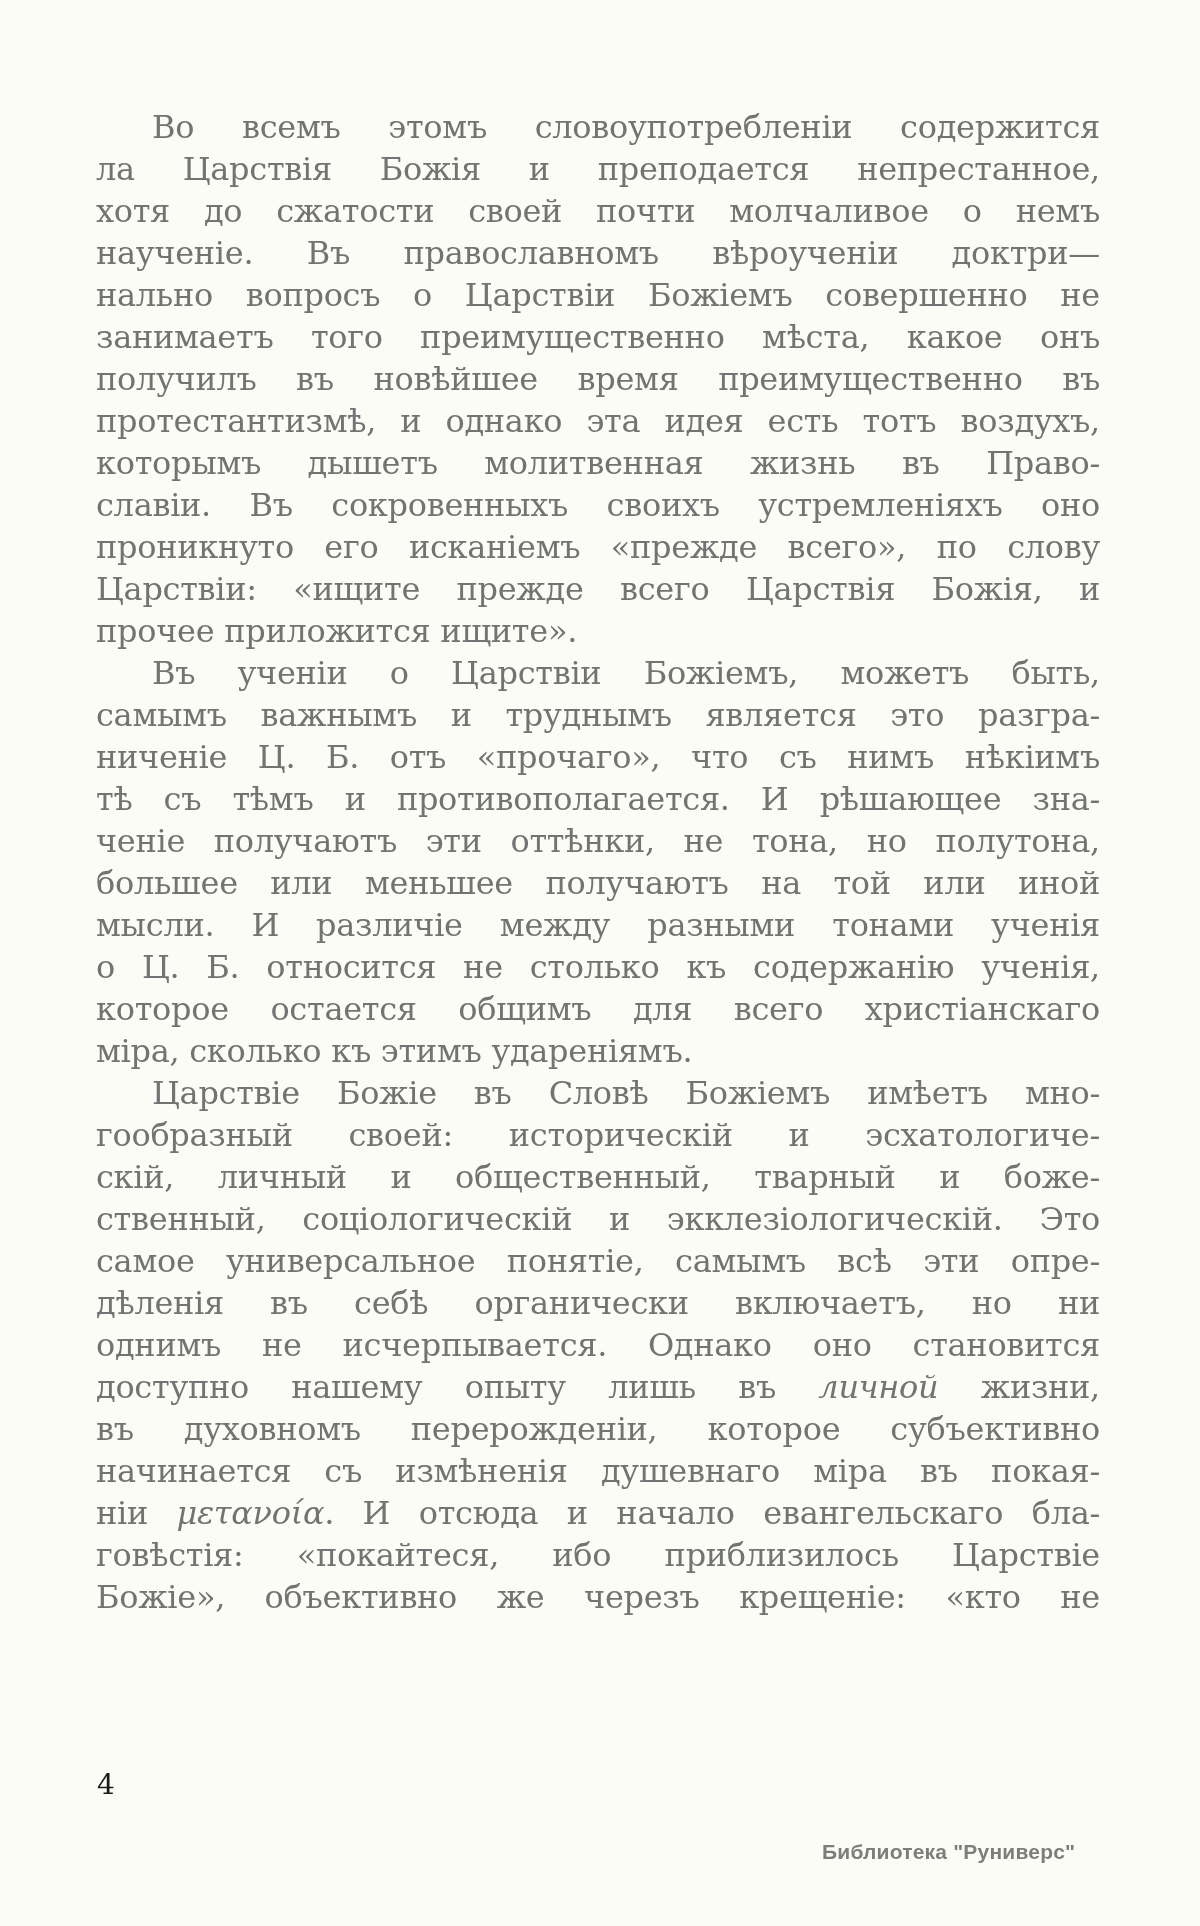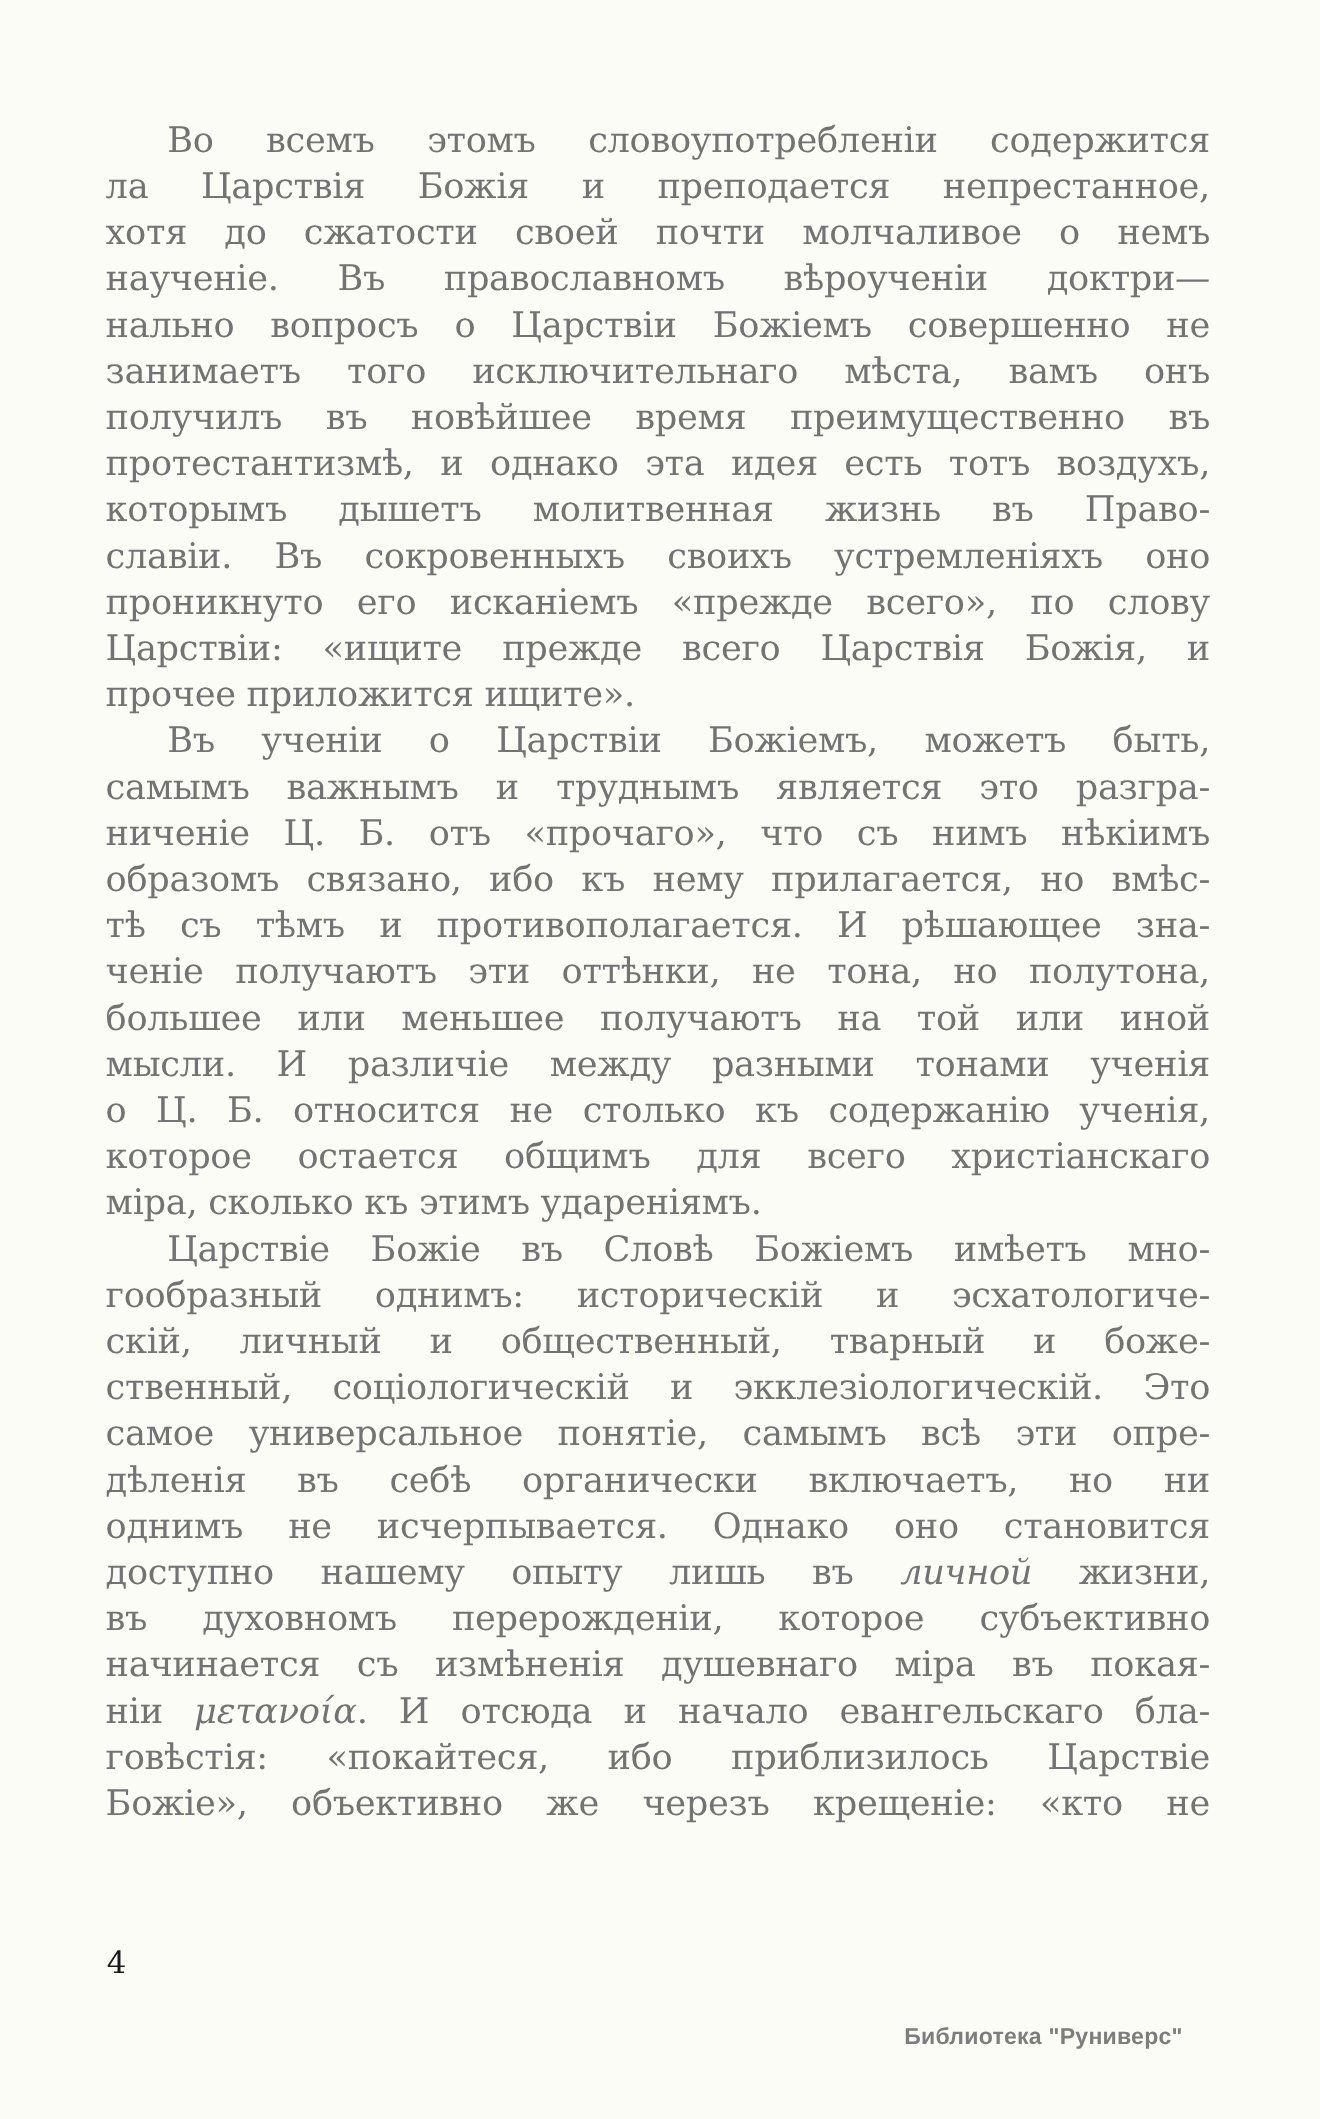--- a/index.html
+++ b/index.html
@@ -64,41 +64,40 @@
 </head>
 <body>
 
 <div class="page">
   <div class="textblock">
       <div class="line indent">Во всемъ этомъ словоупотребленіи содержится</div>
       <div class="line">ла Царствія Божія и преподается непрестанное,</div>
       <div class="line">хотя до сжатости своей почти молчаливое о немъ</div>
       <div class="line">наученіе. Въ православномъ вѣроученіи доктри—</div>
       <div class="line">нально вопросъ о Царствіи Божіемъ совершенно не</div>
-      <div class="line">занимаетъ того исключительнаго мѣста, вамъ онъ</div>
+      <div class="line">занимаетъ того преимущественно мѣста, какое онъ</div>
       <div class="line">получилъ въ новѣйшее время преимущественно въ</div>
       <div class="line">протестантизмѣ, и однако эта идея есть тотъ воздухъ,</div>
       <div class="line">которымъ дышетъ молитвенная жизнь въ Право-</div>
       <div class="line">славіи. Въ сокровенныхъ своихъ устремленіяхъ оно</div>
       <div class="line">проникнуто его исканіемъ «прежде всего», по слову</div>
       <div class="line">Царствіи: «ищите прежде всего Царствія Божія, и</div>
       <div class="line end">прочее приложится ищите».</div>
       <div class="line indent">Въ ученіи о Царствіи Божіемъ, можетъ быть,</div>
       <div class="line">самымъ важнымъ и труднымъ является это разгра-</div>
       <div class="line">ниченіе Ц. Б. отъ «прочаго», что съ нимъ нѣкіимъ</div>
-      <div class="line">образомъ связано, ибо къ нему прилагается, но вмѣс-</div>
       <div class="line">тѣ съ тѣмъ и противополагается. И рѣшающее зна-</div>
       <div class="line">ченіе получаютъ эти оттѣнки, не тона, но полутона,</div>
       <div class="line">большее или меньшее получаютъ на той или иной</div>
       <div class="line">мысли. И различіе между разными тонами ученія</div>
       <div class="line">о Ц. Б. относится не столько къ содержанію ученія,</div>
       <div class="line">которое остается общимъ для всего христіанскаго</div>
       <div class="line end">міра, сколько къ этимъ удареніямъ.</div>
       <div class="line indent">Царствіе Божіе въ Словѣ Божіемъ имѣетъ мно-</div>
-      <div class="line">гообразный однимъ: историческій и эсхатологиче-</div>
+      <div class="line">гообразный своей: историческій и эсхатологиче-</div>
       <div class="line">скій, личный и общественный, тварный и боже-</div>
       <div class="line">ственный, соціологическій и экклезіологическій. Это</div>
       <div class="line">самое универсальное понятіе, самымъ всѣ эти опре-</div>
       <div class="line">дѣленія въ себѣ органически включаетъ, но ни</div>
       <div class="line">однимъ не исчерпывается. Однако оно становится</div>
       <div class="line">доступно нашему опыту лишь въ <span class="italic">личной</span> жизни,</div>
       <div class="line">въ духовномъ перерожденіи, которое субъективно</div>
       <div class="line">начинается съ измѣненія душевнаго міра въ покая-</div>
       <div class="line">ніи <span class="italic">μετανοία</span>. И отсюда и начало евангельскаго бла-</div>
       <div class="line">говѣстія: «покайтеся, ибо приблизилось Царствіе</div>

